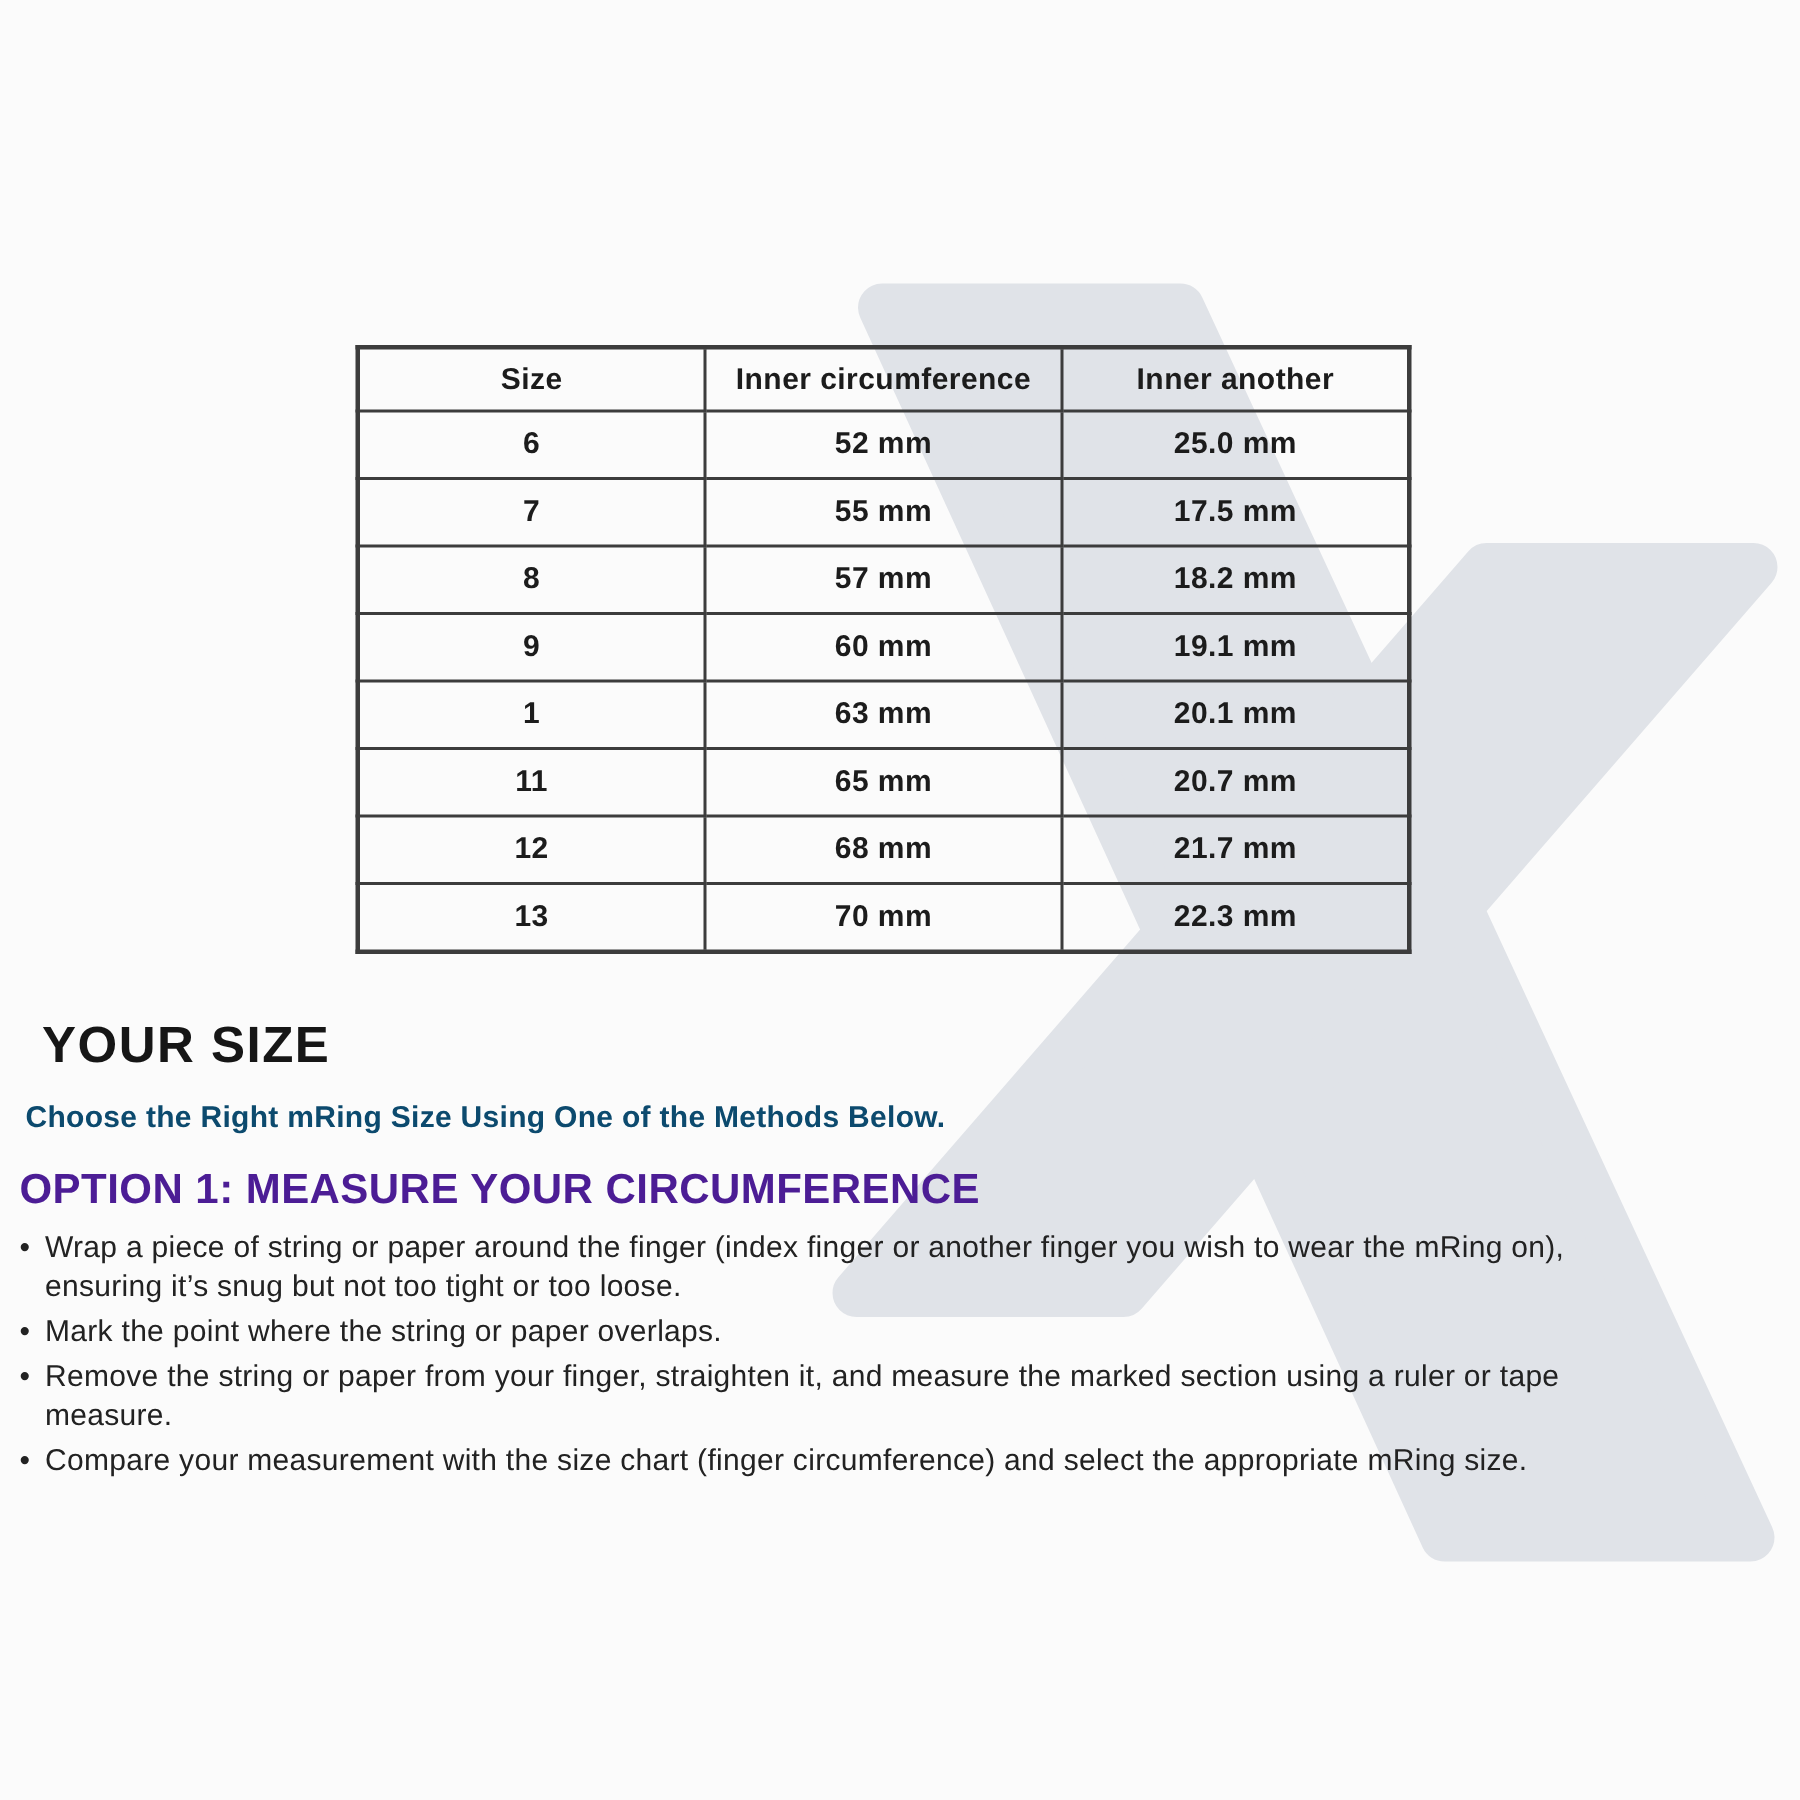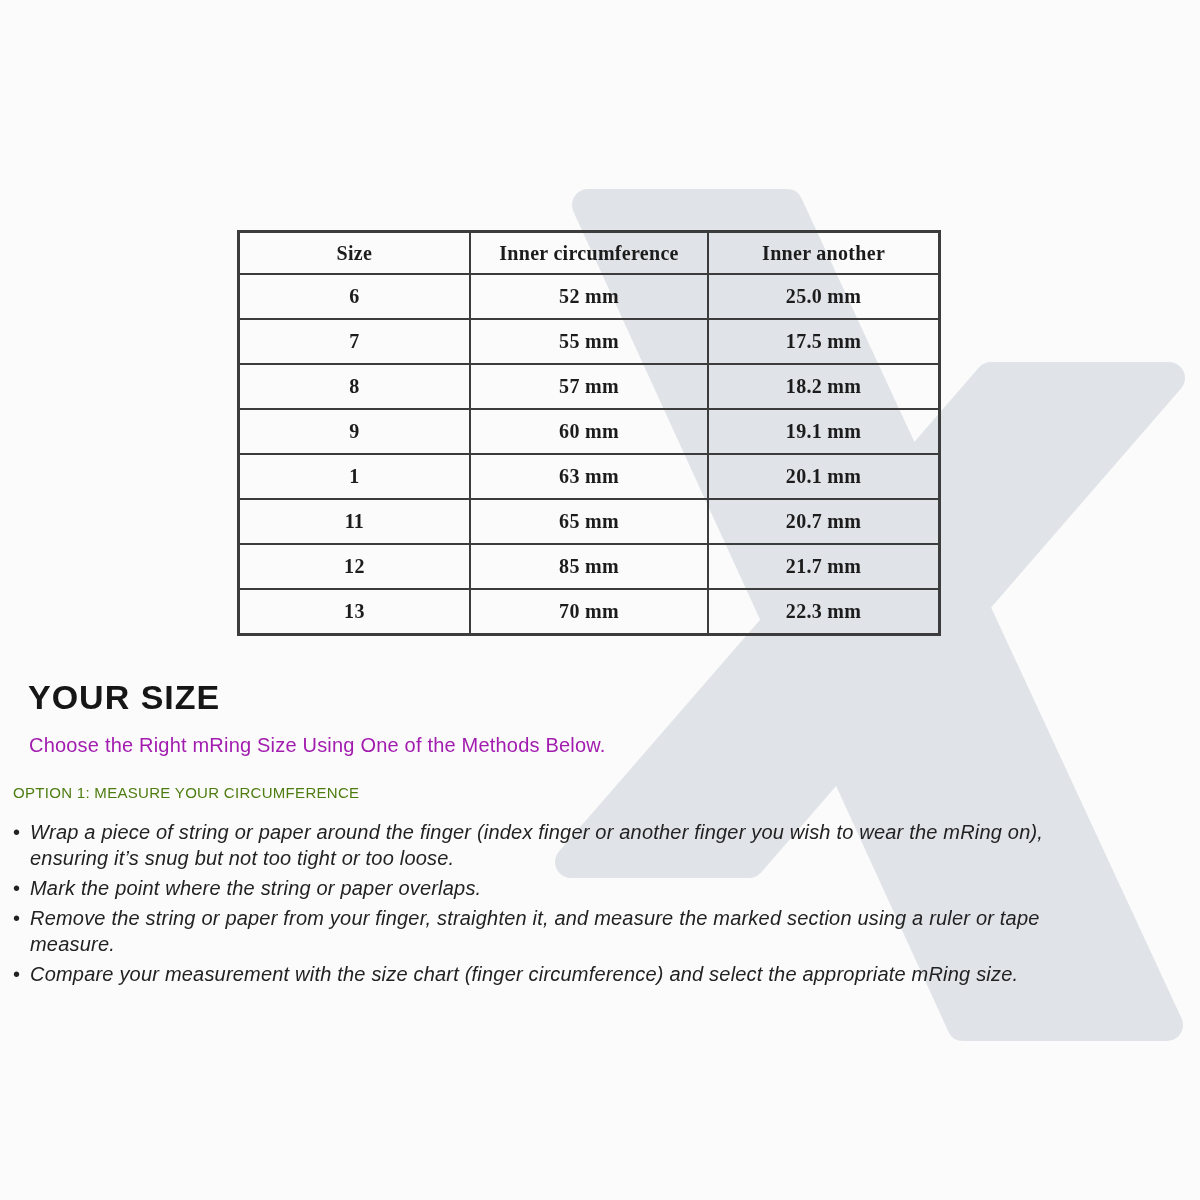--- a/index.html
+++ b/index.html
@@ -50,55 +50,55 @@
     vertical-align: middle;
     font-size: 20px;
     font-weight: 600;
     letter-spacing: 0.3px;
     color: #1c1c1c;
     background: transparent;
     padding: 0;
   }
   table.size-table th { height: 40px; font-weight: 600; }
   table.size-table td { height: 43px; }
-  table.size-table { border: 3px solid #3c3c3c; font-family: Liberation Serif, serif; }
+  table.size-table { border: 3px solid #3c3c3c; }
   col.c-size { width: 33%; }
   col.c-circ { width: 34%; }
   col.c-diam { width: 33%; }
   
   .content {
     position: absolute;
     left: 13px;
     top: 662px;
     width: 1180px;
     z-index: 2;
   }
   .page-title {
     margin: 15px;
     font-size: 34px;
     line-height: 40px;
     font-weight: 700;
     letter-spacing: 1px;
     color: #161616;
   }
   .subtitle {
-    margin: 6px 0 0 16px;
+    margin: 6px 0 0 4px;
     font-size: 20px;
     line-height: 26px;
-    font-weight: 400;
+    font-weight: 700;
     letter-spacing: 0.2px;
-    color: #a21caf;
+    color: #0c4a6e;
   }
   .option-heading {
     margin: 22px 0 0 0;
-    font-size: 15px;
+    font-size: 28px;
     line-height: 26px;
-    font-weight: 400;
+    font-weight: 700;
     letter-spacing: 0.3px;
-    color: #4d7c0f;
+    color: #4c1d95;
   }
   ul.bullets {
     list-style: none;
     margin: 13px 0 0 0;
     padding: 0;
     max-width: 1075px;
   }
   ul.bullets li {
     display: flex;
     align-items: flex-start;
@@ -108,21 +108,20 @@
     font-weight: 500;
     letter-spacing: 0.2px;
     color: #222222;
   }
   ul.bullets .marker {
     flex: 0 0 17px;
     width: 17px;
   }
   ul.bullets .text {
     flex: 1 1 auto;
-    font-style: italic;
   }
 </style>
 </head>
 <body>
 
 <div class="page">
 
   <svg class="watermark" viewBox="0 0 1200 1200" xmlns="http://www.w3.org/2000/svg" aria-hidden="true">
     <path d="M 588 205 L 787 205 L 1167 1025 L 963 1025 Z" stroke-width="32" stroke-linejoin="round" stroke="#e0e3e8" fill="#e0e3e8"></path>
     <path d="M 991 378 L 1169 378 L 749 862 L 571 862 Z" stroke-width="32" stroke-linejoin="round" stroke="#e0e3e8" fill="#e0e3e8"></path>
@@ -168,21 +167,21 @@
           <td>63 mm</td>
           <td>20.1 mm</td>
         </tr>
         <tr>
           <td>11</td>
           <td>65 mm</td>
           <td>20.7 mm</td>
         </tr>
         <tr>
           <td>12</td>
-          <td>85 mm</td>
+          <td>68 mm</td>
           <td>21.7 mm</td>
         </tr>
         <tr>
           <td>13</td>
           <td>70 mm</td>
           <td>22.3 mm</td>
         </tr>
       </tbody>
     </table>
   </div>

